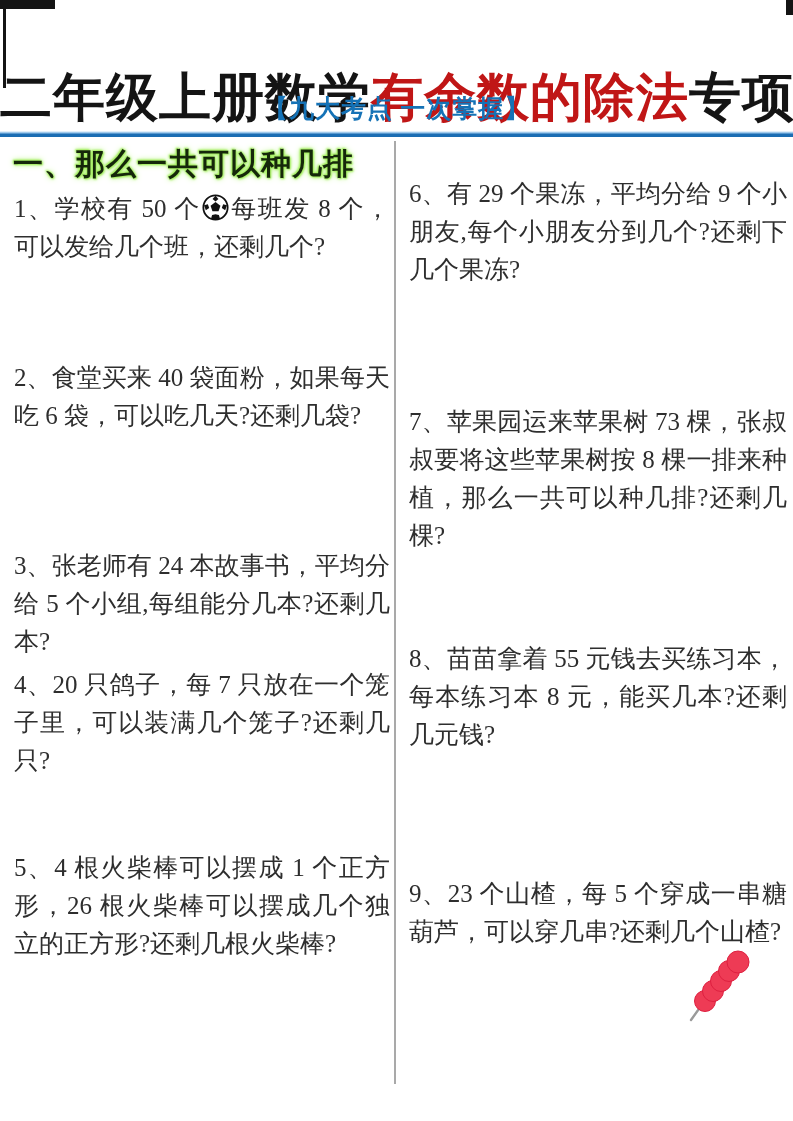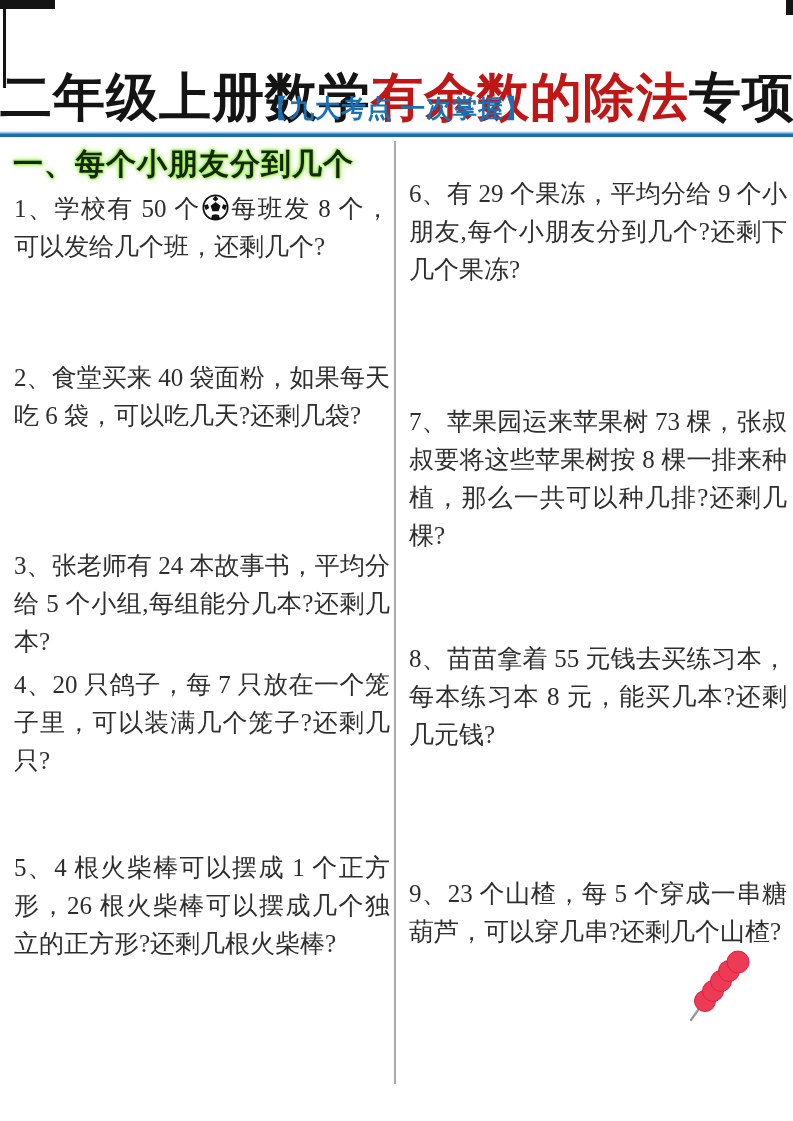--- a/index.html
+++ b/index.html
@@ -72,21 +72,21 @@
   <div class="mark mark-tl-v"></div>
   <div class="mark mark-tr"></div>
 
   <h1 class="title"><span>二年级上册数学</span><span class="red">有余数的除法</span><span>专项</span></h1>
 
   <div class="subtitle">【九大考点 一次掌握】</div>
 
   <div class="blue-rule"></div>
   <div class="col-divider"></div>
 
-  <h2 class="section-heading">一、每个小朋友分到几个</h2>
+  <h2 class="section-heading">一、那么一共可以种几排</h2>
 
   <div class="q q-left" id="q1"><span>1、学校有 50 个</span><span class="ball"><svg viewBox="0 0 24 24" width="27" height="27">
       <circle cx="12" cy="12" r="10.8" fill="#ffffff" stroke="#111" stroke-width="1.6"></circle>
       <polygon points="12,7.2 16.4,10.4 14.7,15.4 9.3,15.4 7.6,10.4" fill="#111"></polygon>
       <polygon points="12,1.6 14.6,4.4 12,6.6 9.4,4.4" fill="#111"></polygon>
       <polygon points="1.8,10 5.2,9.2 6.4,12.4 3.4,14.4" fill="#111"></polygon>
       <polygon points="22.2,10 18.8,9.2 17.6,12.4 20.6,14.4" fill="#111"></polygon>
       <polygon points="8,22 9,18.6 12,18 15,18.6 16,22 12,23.2" fill="#111"></polygon>
     </svg></span><span>每班发 8 个，可以发给几个班，还剩几个?</span></div>
 

